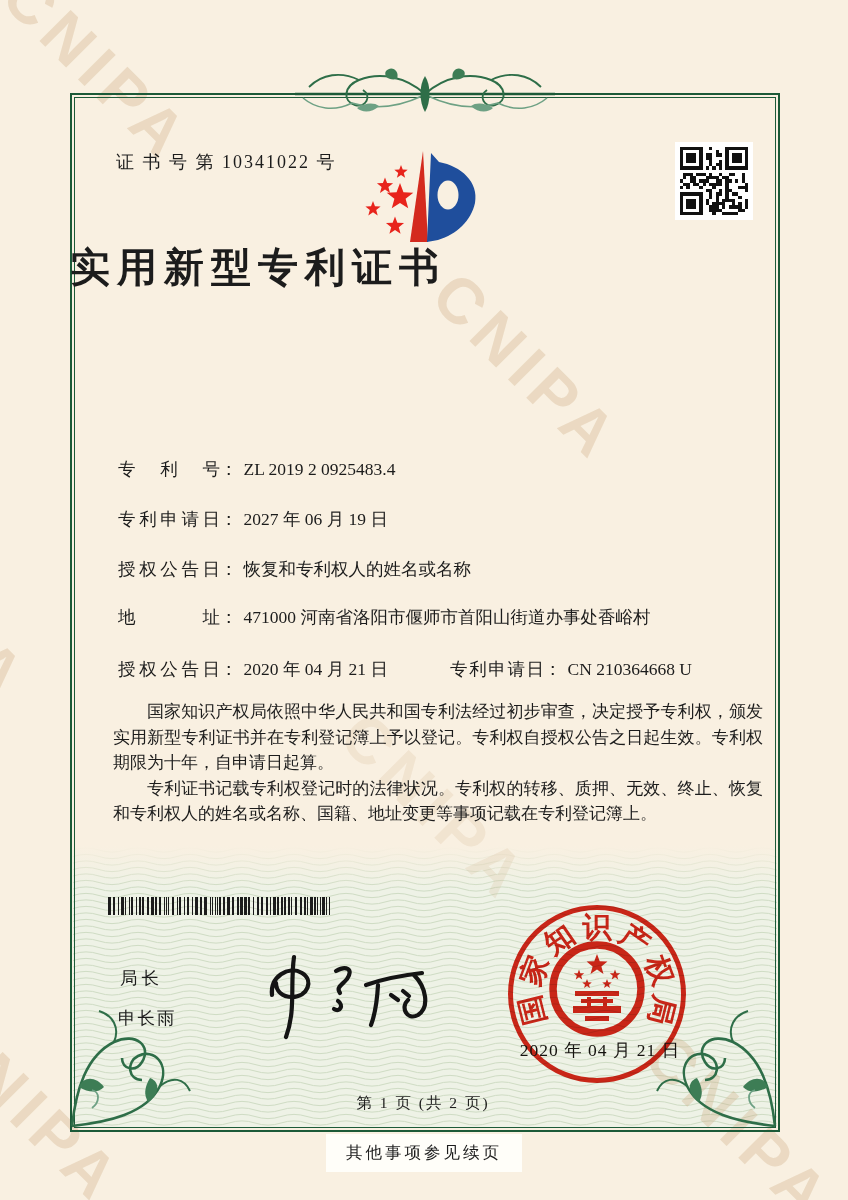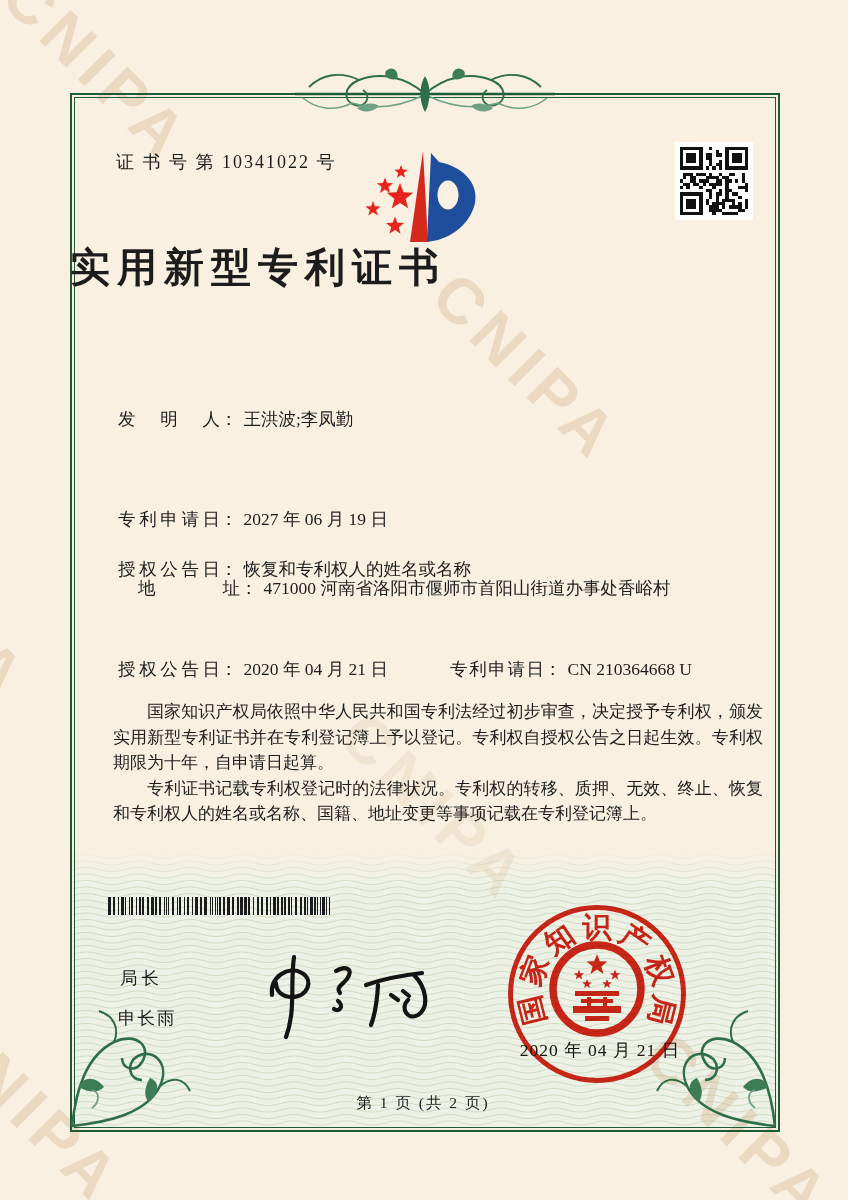--- a/index.html
+++ b/index.html
@@ -307,30 +307,30 @@
         <rect x="15" y="1" width="5" height="5" fill="#fff"></rect>
         <rect x="16" y="2" width="3" height="3" fill="#111"></rect>
         <rect x="0" y="14" width="7" height="7" fill="#111"></rect>
         <rect x="1" y="15" width="5" height="5" fill="#fff"></rect>
         <rect x="2" y="16" width="3" height="3" fill="#111"></rect>
       </svg>
     </div>
 
   <div class="title">实用新型专利证书</div>
 
-  <div class="row" style="top:407px;">
-    <span class="lbl">发明人</span><span>：</span><span class="val">王洪波;李凤勤</span>
+  <div class="row" style="top:457px;">
+    <span class="lbl">专利号</span><span>：</span><span class="val">ZL 2019 2 0925483.4</span>
   </div>
   <div class="row" style="top:507px;">
     <span class="lbl">专利申请日</span><span>：</span><span class="val">2027 年 06 月 19 日</span>
   </div>
   <div class="row" style="top:557px;">
     <span class="lbl">授权公告日</span><span>：</span><span class="val">恢复和专利权人的姓名或名称</span>
   </div>
-  <div class="row" style="top:576px;margin-left:20px;">
+  <div class="row" style="top:605px;">
     <span class="lbl">地址</span><span>：</span><span class="val">471000 河南省洛阳市偃师市首阳山街道办事处香峪村</span>
   </div>
   <div class="row" style="top:657px;">
     <span class="lbl">授权公告日</span><span>：</span><span class="val">2020 年 04 月 21 日</span>
     <span class="pair2">
       <span class="lbl2">专利申请日</span><span>：</span><span class="val">CN 210364668 U</span>
     </span>
   </div>
 
   <div class="paras">
@@ -443,14 +443,15 @@
         <rect x="56" y="58" width="4" height="9"></rect>
         <rect x="34" y="60" width="32" height="4"></rect>
         <rect x="26" y="67" width="48" height="7"></rect>
         <rect x="38" y="77" width="24" height="5"></rect>
       </g>
     </svg>
   </div>
   <div class="seal-date">2020 年 04 月 21 日</div>
 
   <div class="page-indicator">第 1 页 (共 2 页)</div>
+  <div class="continuation">其他事项参见续页</div>
 
 </div>
 
 </body></html>

